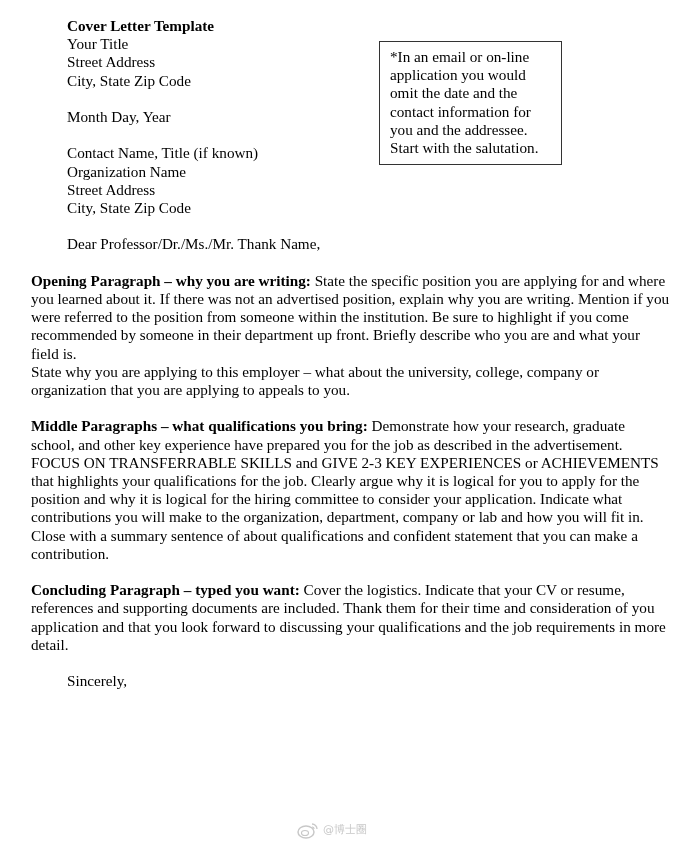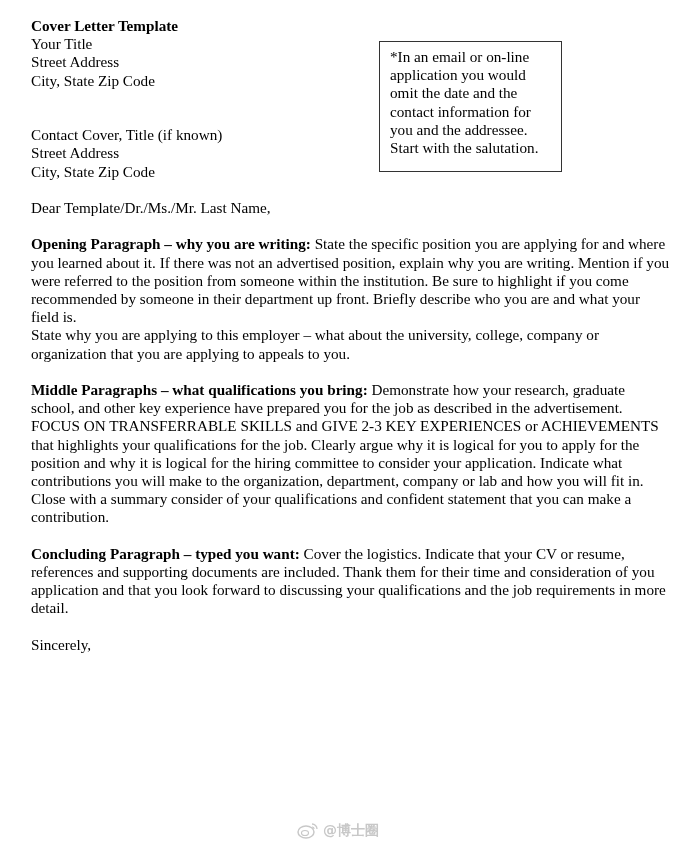--- a/index.html
+++ b/index.html
@@ -2,62 +2,64 @@
 <html><head>
 <meta charset="utf-8">
 <style>
   html, body { margin: 0; padding: 0; background: #ffffff; }
   body {
     width: 690px; height: 851px; position: relative; overflow: hidden;
     font-family: "Liberation Serif", serif; color: #000;
     font-size: 15.2px; line-height: 18.2px;
   }
   .page { position: absolute; left: 31px; top: 17px; width: 640px; }
-  .line { display: block; white-space: nowrap; }
+  .line { display: block; white-space: nowrap; margin-left: 36px; }
   .bold { font-weight: bold; }
   .gap { height: 18.2px; }
   .para { white-space: normal; width: 640px; }
   .note-box {
     position: absolute; left: 379px; top: 41px; width: 162px;
-    padding: 6px 9px 14px 10px; border: 1px solid #333;
+    padding: 6px 9px 7px 10px; border: 1px solid #333;
     font-size: 15.2px; line-height: 18.2px;
   }
   .watermark {
     position: absolute; left: 297px; top: 821px; display: flex; align-items: center;
-    color: #c8c8c8; font-family: "DejaVu Sans", sans-serif; font-size: 14px; font-weight: bold;
+    color: #c8c8c8; font-family: "DejaVu Sans", sans-serif; font-size: 11px;
   }
   .weibo-icon { width: 22px; height: 18px; margin-right: 4px; }
 </style>
 </head>
 <body>
 
 <div class="page">
   <span class="line bold">Cover Letter Template</span>
   <span class="line">Your Title</span>
   <span class="line">Street Address</span>
   <span class="line">City, State Zip Code</span>
   <div class="gap"></div>
+  <span class="line">Month Day, Year</span>
   <div class="gap"></div>
-  <span class="line">Contact Cover, Title (if known)</span>
+  <span class="line">Contact Name, Title (if known)</span>
+  <span class="line">Organization Name</span>
   <span class="line">Street Address</span>
   <span class="line">City, State Zip Code</span>
   <div class="gap"></div>
-  <span class="line">Dear Template/Dr./Ms./Mr. Last Name,</span>
+  <span class="line">Dear Professor/Dr./Ms./Mr. Thank Name,</span>
   <div class="gap"></div>
 
   <div class="para">
     <span class="bold">Opening Paragraph – why you are writing:</span><span>  State the specific position you are applying for and where you learned about it.  If there was not an advertised position, explain why you are writing.  Mention if you were referred to the position from someone within the institution.  Be sure to highlight if you come recommended by someone in their department up front.  Briefly describe who you are and what your field is.</span>
   </div>
   <div class="para">State why you are applying to this employer – what about the university, college, company or organization that you are applying to appeals to you.</div>
   <div class="gap"></div>
 
   <div class="para">
     <span class="bold">Middle Paragraphs – what qualifications you bring:</span><span>   Demonstrate how your research, graduate school, and other key experience have prepared you for the job as described in the advertisement.  FOCUS ON TRANSFERRABLE SKILLS and GIVE 2-3 KEY EXPERIENCES or ACHIEVEMENTS that highlights your qualifications for the job.  Clearly argue why it is logical for you to apply for the position and why it is logical for the hiring committee to consider your application.  Indicate what contributions you will make to the organization, department, company or lab and how you will fit in.</span>
   </div>
-  <div class="para">Close with a summary consider of your qualifications and confident statement that you can make a contribution.</div>
+  <div class="para">Close with a summary sentence of about qualifications and confident statement that you can make a contribution.</div>
   <div class="gap"></div>
 
   <div class="para">
     <span class="bold">Concluding Paragraph – typed you want:</span><span> Cover the logistics. Indicate that your CV or resume, references and supporting documents are included.  Thank them for their time and consideration of you application and that you look forward to discussing your qualifications and the job requirements in more detail.</span>
   </div>
   <div class="gap"></div>
   <span class="line">Sincerely,</span>
   <div class="gap"></div>
   <div class="gap"></div>
 </div>

